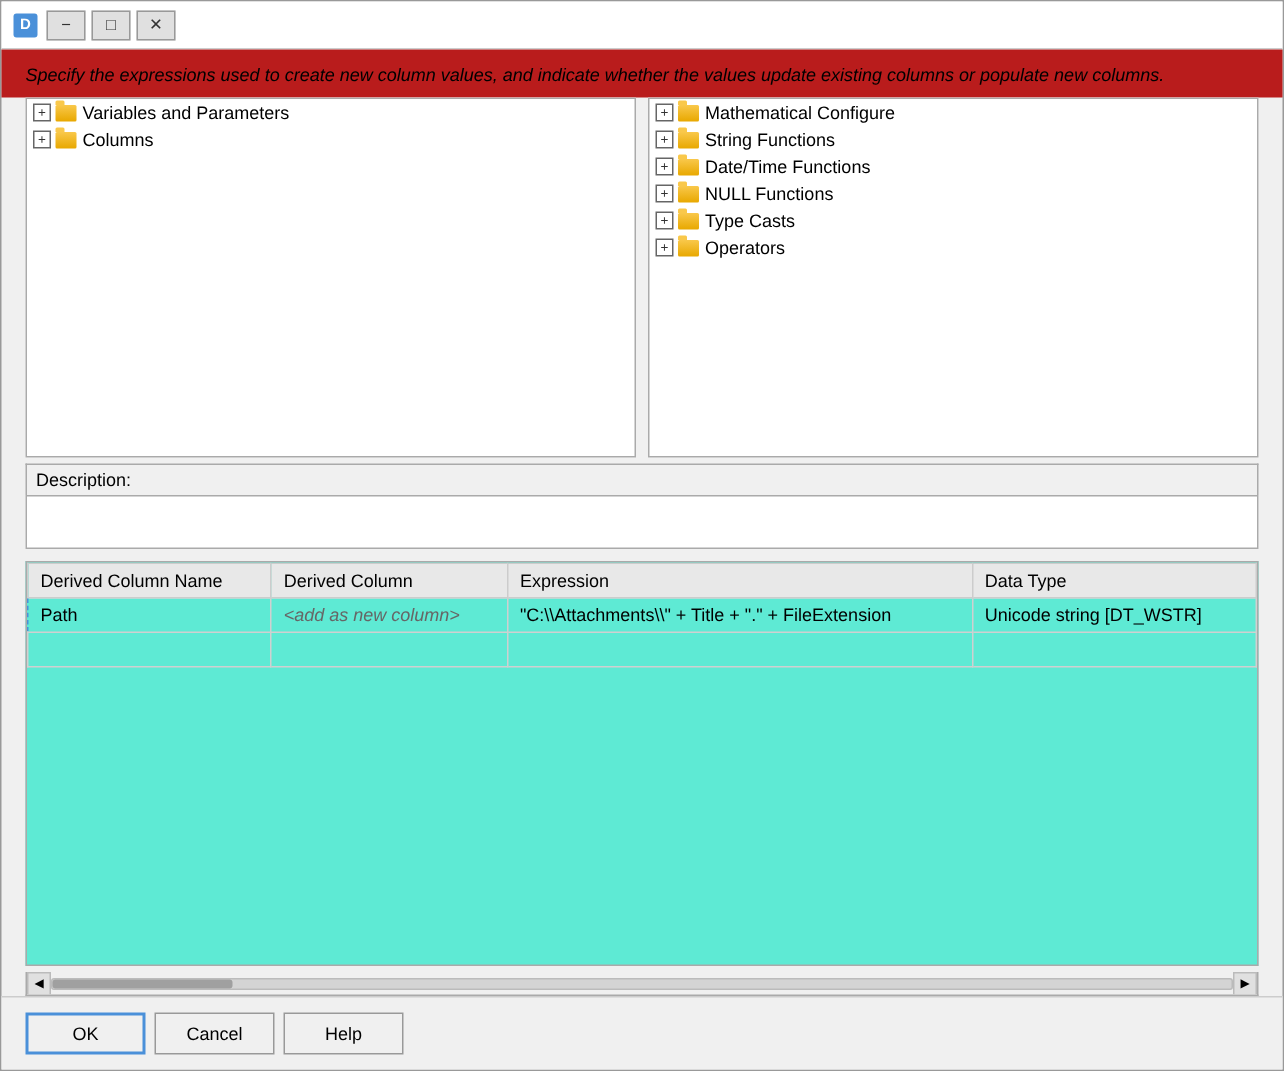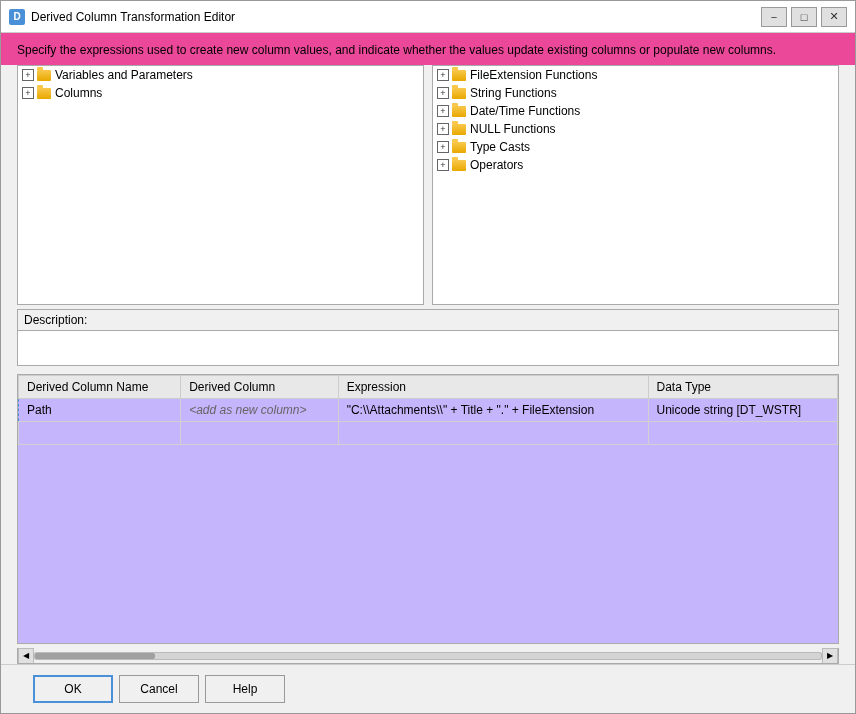--- a/index.html
+++ b/index.html
@@ -63,21 +63,22 @@
       align-items: center;
       justify-content: center;
       font-size: 11px;
       color: #333;
     }
 
     .description-area {
       padding: 10px 16px 8px;
       font-size: 12px;
       color: #000;
-      background: #ec4899;
+      background: #b91c1c;
+      font-style: italic;
     }
 
     .main-content {
       flex: 1;
       display: flex;
       flex-direction: column;
       padding: 0 16px;
       gap: 4px;
       overflow: hidden;
     }
@@ -149,21 +150,21 @@
       background: #ffffff;
       border: 1px solid #aaa;
       height: 36px;
       padding: 4px 6px;
     }
 
     .table-area {
       flex: 1;
       overflow: auto;
       border: 1px solid #aaa;
-      background: #c4b5fd;
+      background: #5eead4;
       margin-top: 4px;
     }
 
     table {
       width: 100%;
       border-collapse: collapse;
       font-size: 12px;
     }
     thead tr {
       background: #e8e8e8;
@@ -236,33 +237,31 @@
       font-size: 12px;
       background: #f0f0f0;
       border: 1px solid #999;
       cursor: pointer;
       min-width: 80px;
       text-align: center;
     }
     .btn.primary {
       border: 2px solid #4a90d9;
       background: #f0f0f0;
-      margin-left: 16px;
     }
   </style>
 </head>
 <body>
 
 <div class="window">
 
   <div class="title-bar">
     <div class="title-bar-icon">
       <span>D</span>
     </div>
-    <span class="title-bar-text">Derived Column Transformation Editor</span>
     <div class="title-bar-controls">
       <div class="title-bar-btn">−</div>
       <div class="title-bar-btn">□</div>
       <div class="title-bar-btn close">✕</div>
     </div>
   </div>
 
   <div class="description-area">
     <span>Specify the expressions used to create new column values, and indicate whether the values update existing columns or populate new columns.</span>
   </div>
@@ -281,21 +280,21 @@
           <span class="tree-expand">+</span>
           <span class="folder-icon"></span>
           <span>Columns</span>
         </div>
       </div>
 
       <div class="panel">
         <div class="tree-item">
           <span class="tree-expand">+</span>
           <span class="folder-icon"></span>
-          <span>FileExtension Functions</span>
+          <span>Mathematical Configure</span>
         </div>
         <div class="tree-item">
           <span class="tree-expand">+</span>
           <span class="folder-icon"></span>
           <span>String Functions</span>
         </div>
         <div class="tree-item">
           <span class="tree-expand">+</span>
           <span class="folder-icon"></span>
           <span>Date/Time Functions</span>

